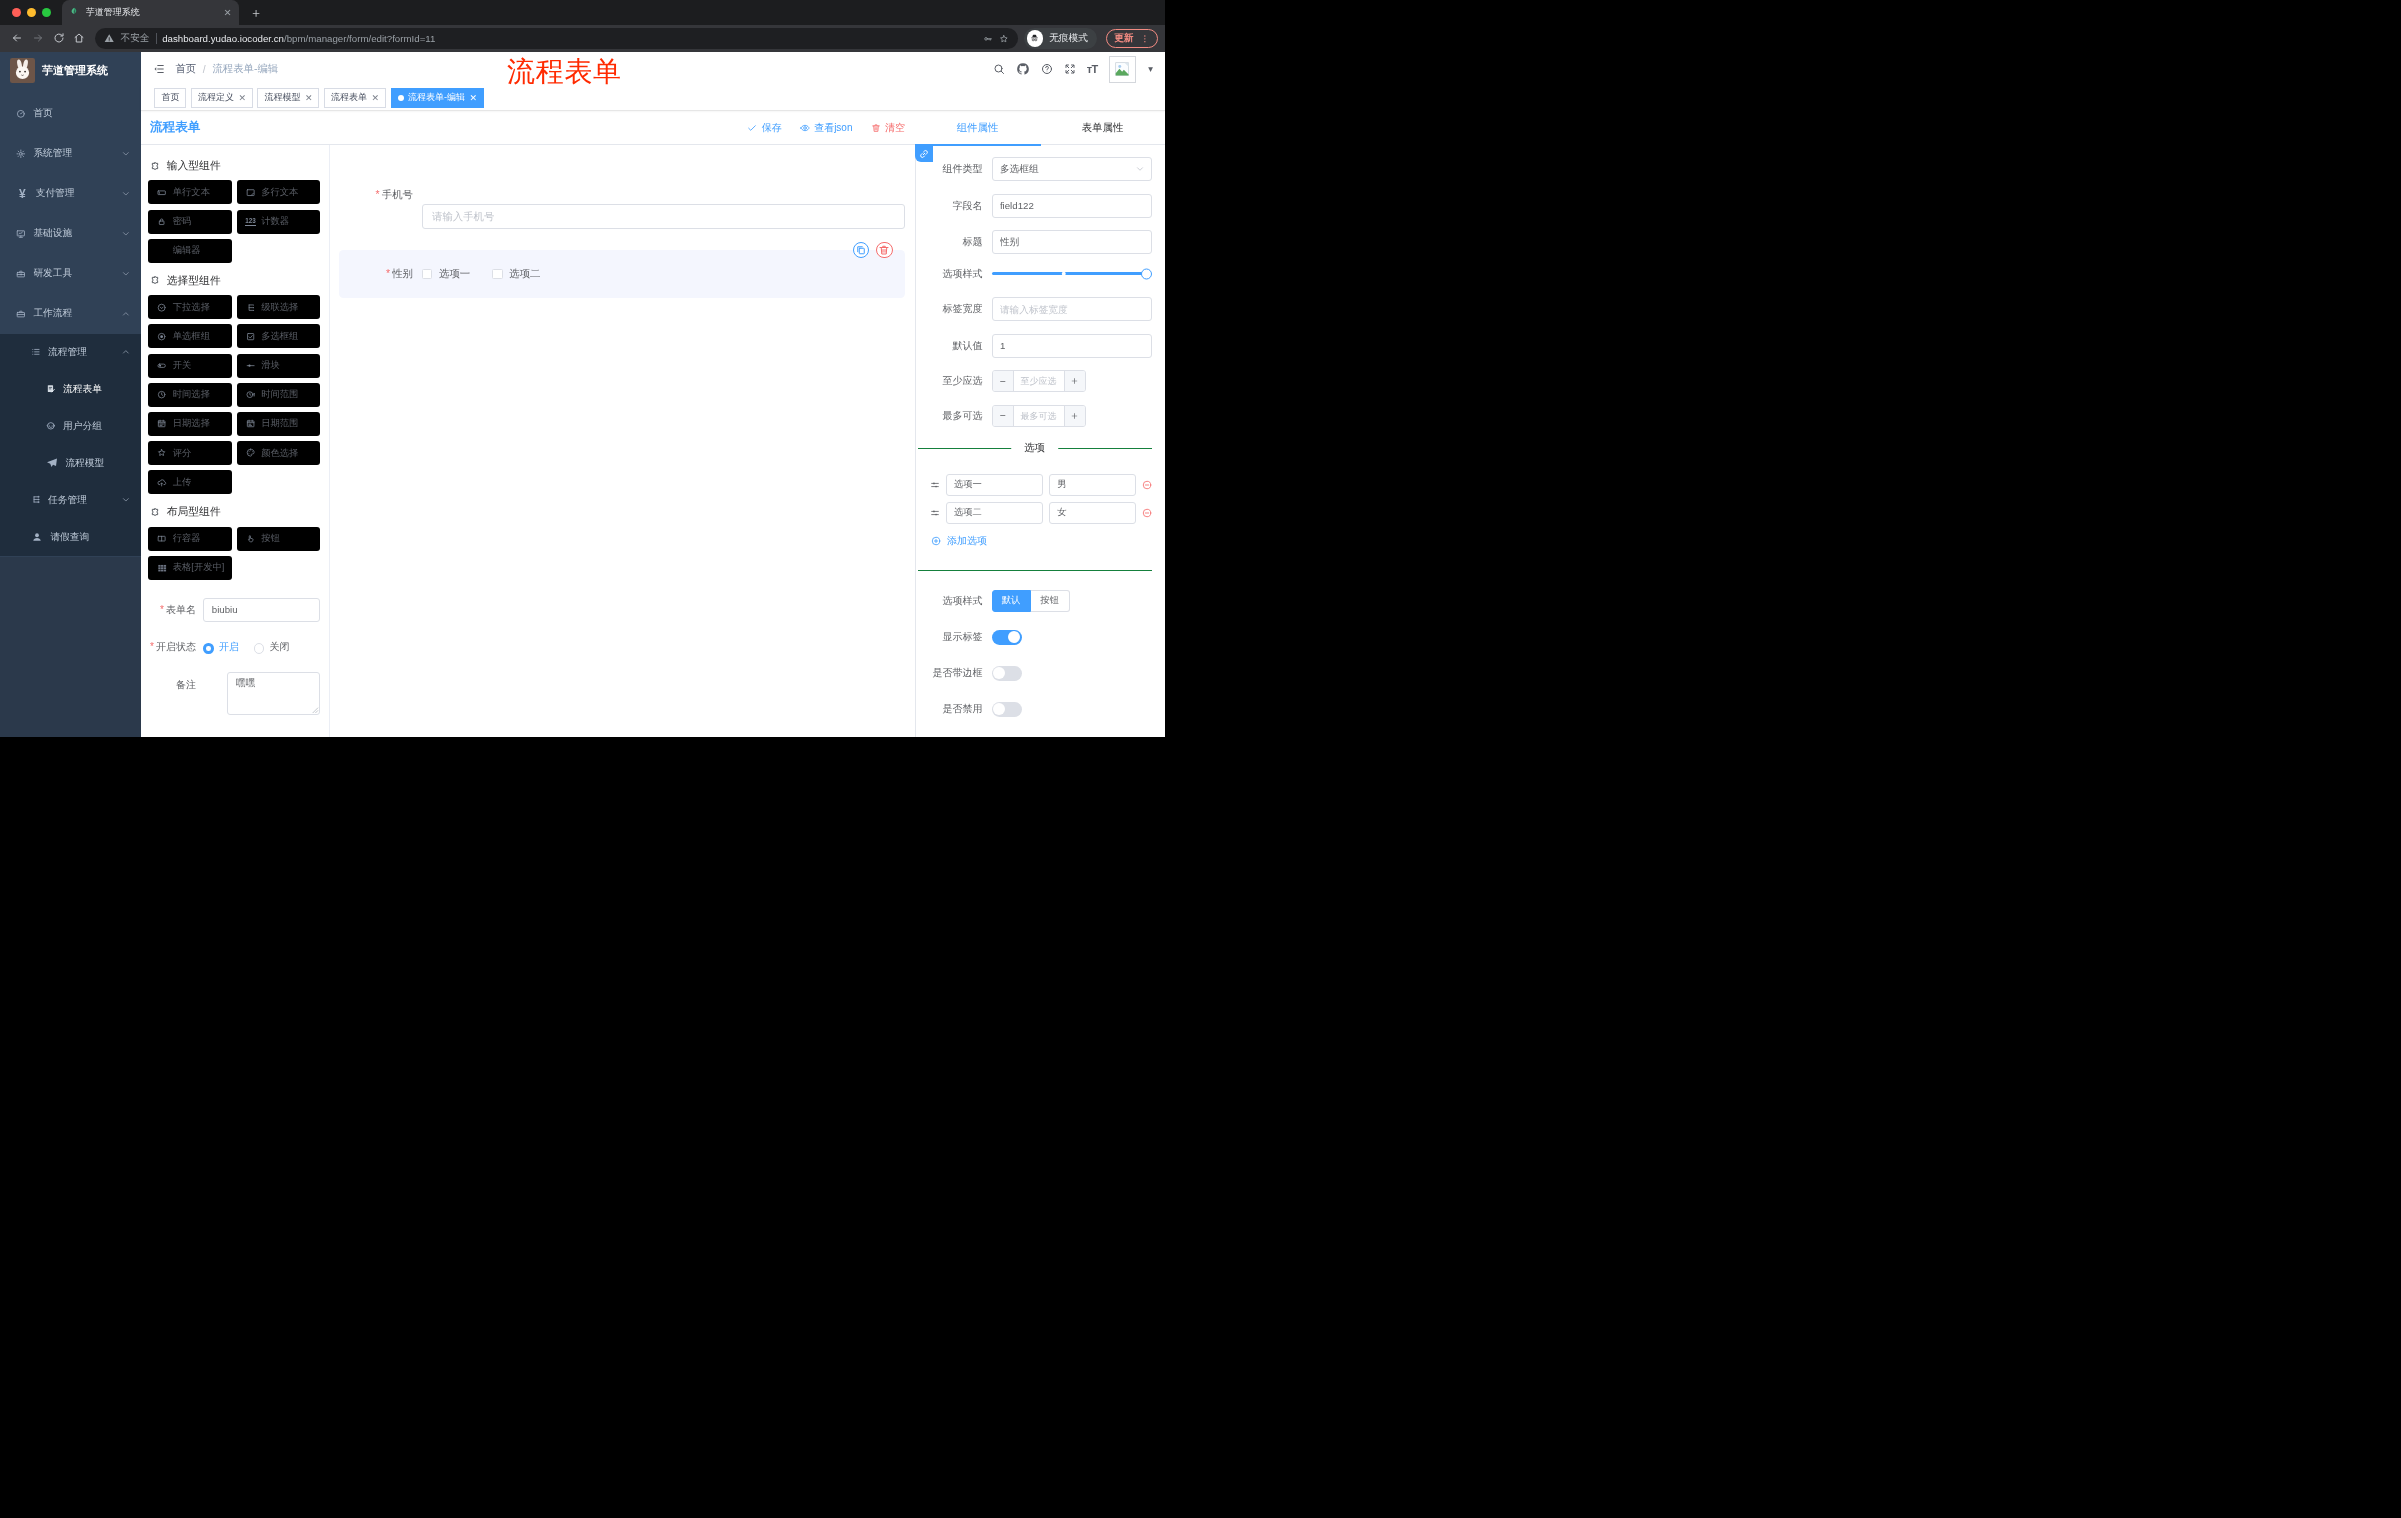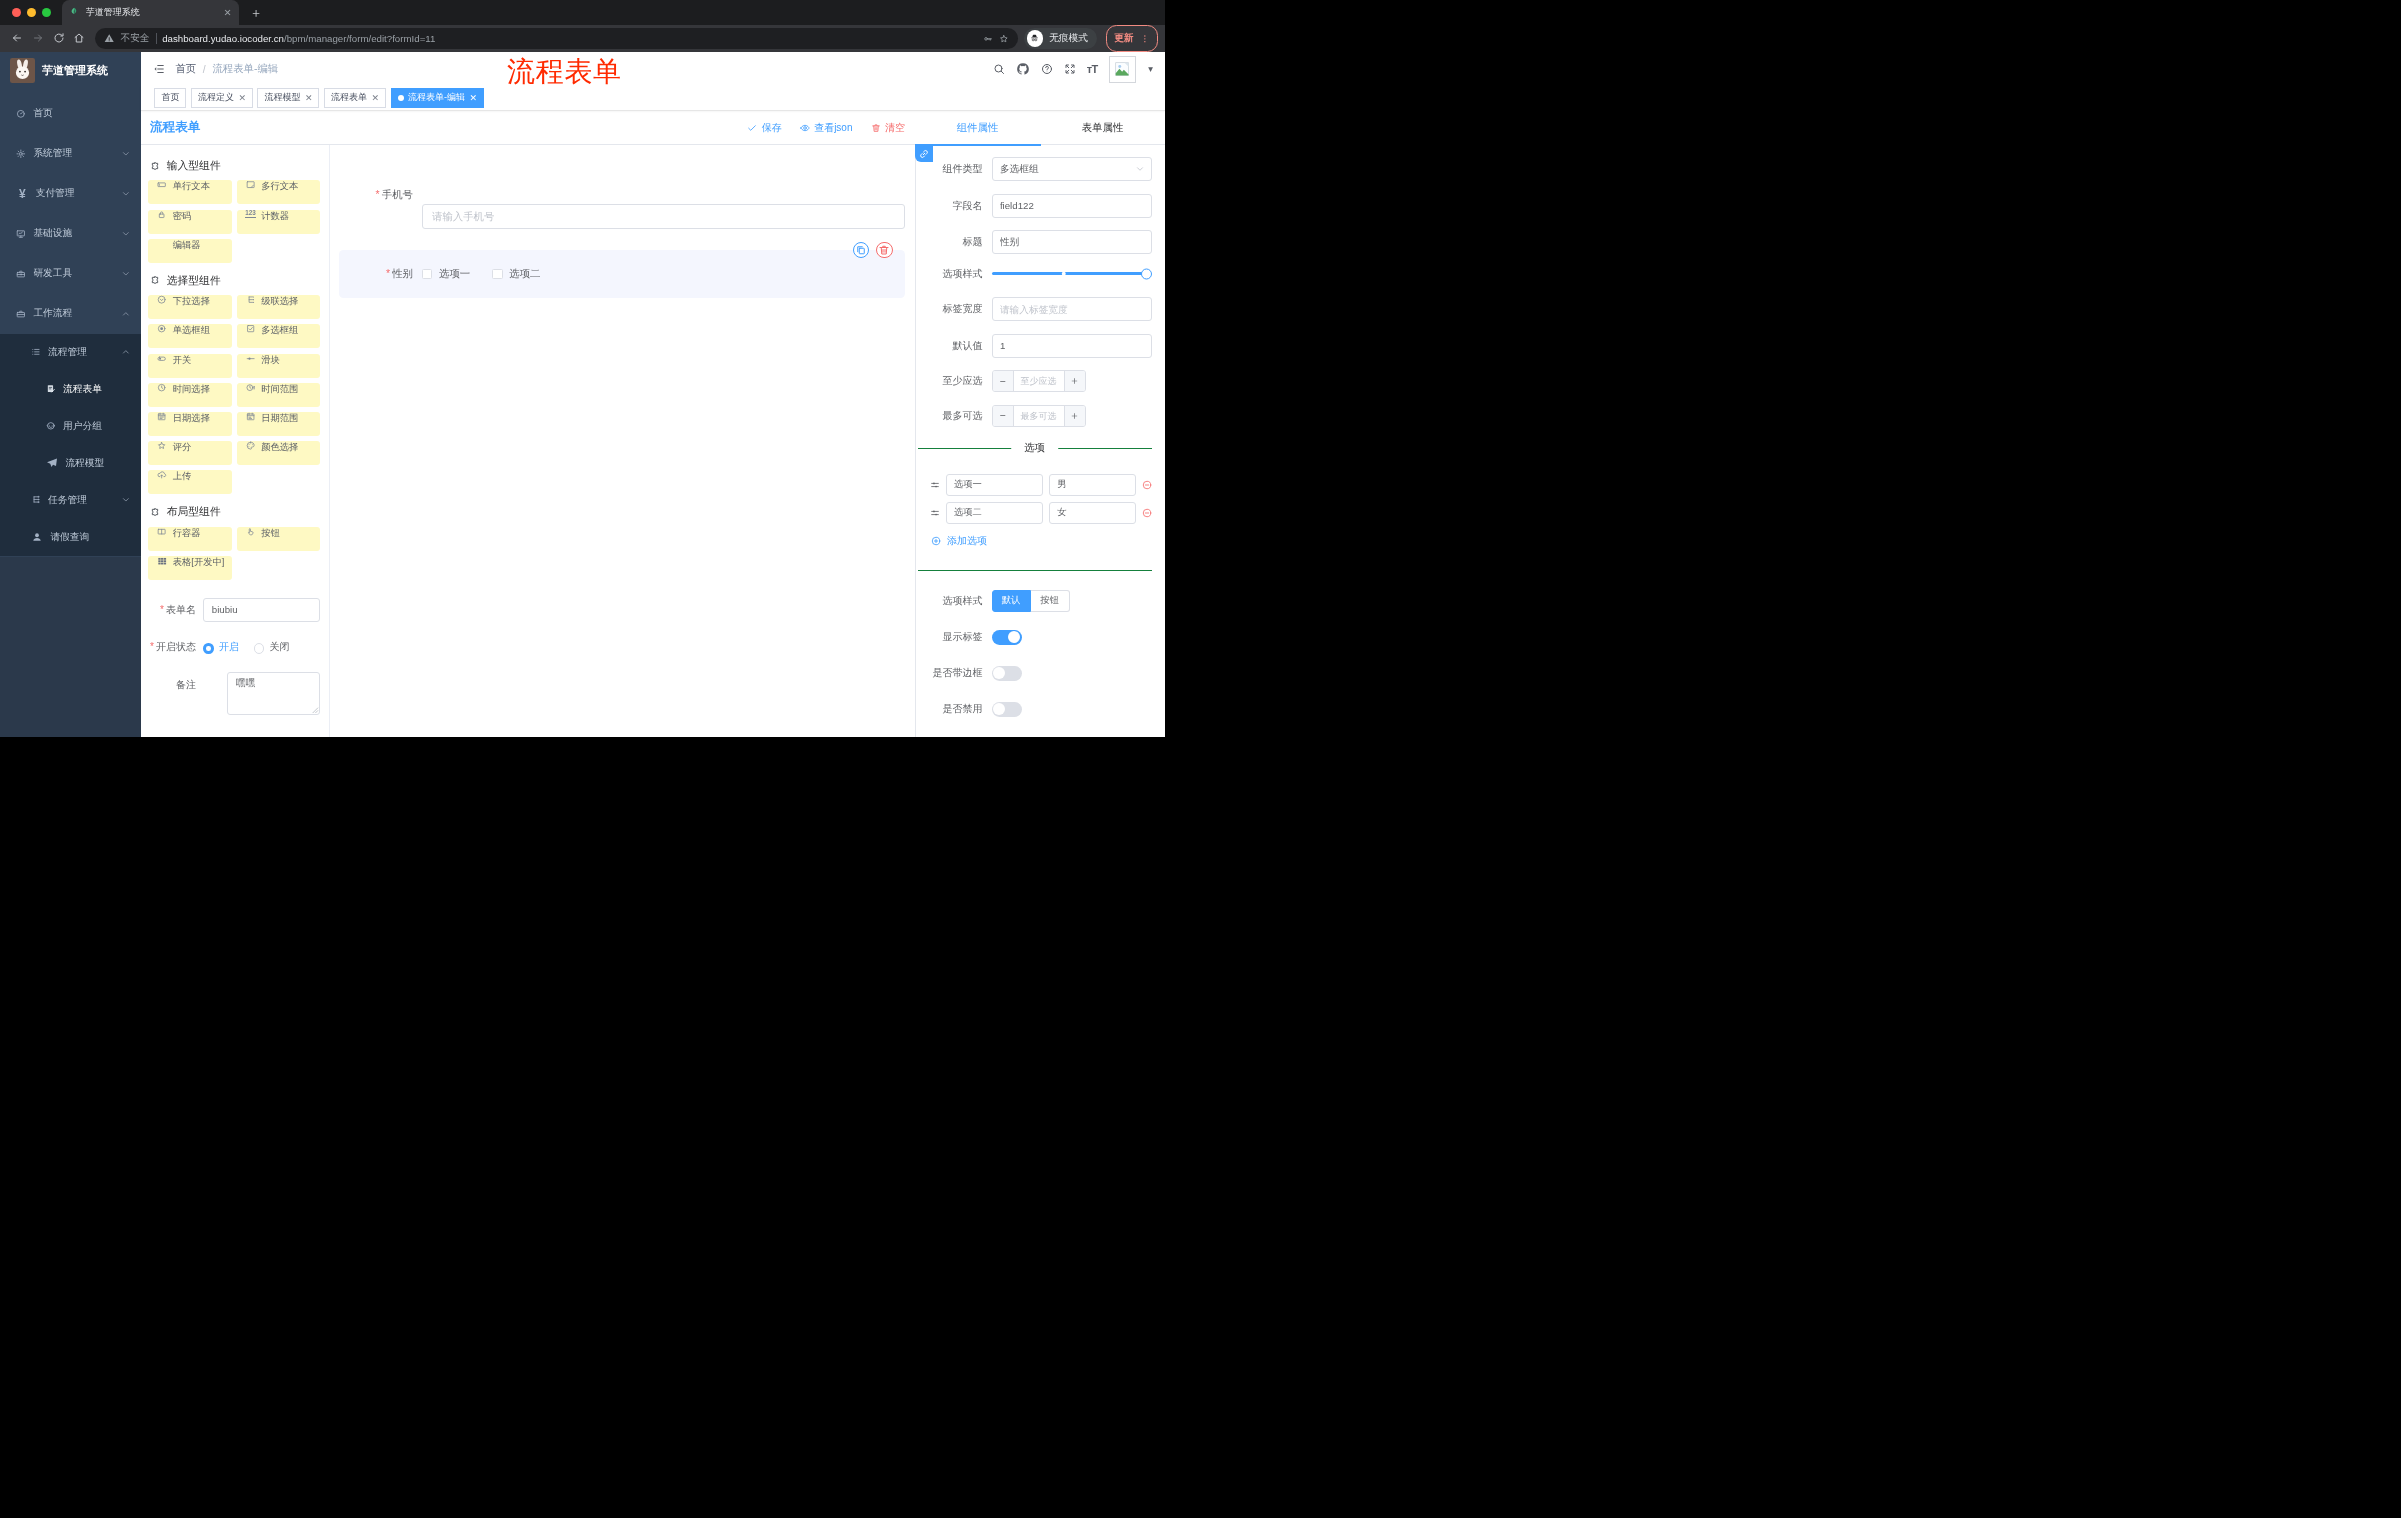--- a/index.html
+++ b/index.html
@@ -18,21 +18,21 @@
   .newtab-btn { position:absolute; left:248px; top:5.2px; width:16.3px; height:16.3px; color:#c5c8cc; font-size:12.6px; display:grid; place-items:center; border-radius:50%; }
   .btoolbar { height:27px; background:#35363a; display:flex; align-items:center; padding:0 7.4px; gap:1.5px; }
   .nav-ic { width:19.3px; height:19.3px; display:grid; place-items:center; color:#c6c9ce; border-radius:50%; }
   .nav-ic.dim { color:#72757a; }
   .omnibox { flex:1; height:21px; margin:0 4.5px; background:#1e1f22; border-radius:10.4px; display:flex; align-items:center; gap:6px; padding:0 9px; font-size:9.7px; color:#9aa0a6; min-width:0; }
   .omni-sep { width:0.7px; height:10.4px; background:#50535a; }
   .url-domain { color:#e8eaed; } .url-path { color:#9aa0a6; }
   .omni-spacer { flex:1; }
   .incog-badge { height:21px; border-radius:10.4px; background:#3c4043; display:flex; align-items:center; gap:6px; padding:0 9px 0 3px; color:#e8eaed; font-size:9.7px; flex-shrink:0; }
   .incog-circle { width:16.3px; height:16.3px; border-radius:50%; background:#fff; display:grid; place-items:center; }
-  .update-pill { height:27px; margin-left:7.4px; border:0.7px solid #f28b82; border-radius:10.4px; color:#f28b82; display:flex; align-items:center; gap:6px; padding:0 7.4px; font-size:9.7px; font-weight:bold; flex-shrink:0; }
+  .update-pill { height:19px; margin-left:7.4px; border:0.7px solid #f28b82; border-radius:10.4px; color:#f28b82; display:flex; align-items:center; gap:6px; padding:0 7.4px; font-size:9.7px; font-weight:bold; flex-shrink:0; }
 
   
   .app { display:flex; height:685px; }
   .sidebar { position:relative; width:141px; flex-shrink:0; background:#304156; overflow:hidden; }
   .sidebar-lower { position:absolute; left:0; right:0; top:505px; bottom:0; background:#2b394b; }
   .logo-row { position:relative; height:37px; display:flex; align-items:center; gap:7.4px; padding-left:9.7px; }
   .logo-img { width:25px; height:25px; border-radius:2.2px; overflow:hidden; flex-shrink:0; }
   .logo-title { color:#fff; font-size:11px; font-weight:bold; white-space:nowrap; }
   .menu { position:relative; margin-top:4.5px; }
   .mi { display:flex; align-items:center; gap:7.4px; font-size:9.7px; color:#bfcbd9; cursor:pointer; }
@@ -81,21 +81,21 @@
   .tab-underline { position:absolute; left:0; bottom:-0.7px; width:126px; height:1.5px; background:#409EFF; }
   .link-tab { position:absolute; right:232px; top:34px; width:18px; height:17px; background:#409EFF; border-radius:0 0 0 6px; display:grid; place-items:center; color:#fff; z-index:3; cursor:pointer; }
 
   .content-body { flex:1; display:flex; min-height:0; }
 
   
   .left-panel { width:189px; flex-shrink:0; border-right:0.7px solid #ebeef5; padding:3px 9px 0 7.4px; overflow:hidden; }
   .group-title { display:flex; align-items:center; gap:6px; font-size:10.8px; color:#303133; margin:11px 0 7.4px 1.5px; }
   .group-title .icon { color:#4b4f56; }
   .comp-grid { display:grid; grid-template-columns:1fr 1fr; gap:5.2px; }
-  .comp-item { height:24px; background:#fef9c3; border-radius:3px; display:flex; align-items:flex-start; gap:5.2px; padding:0 1.5px 0 8.2px; font-size:9.3px; color:#5a5e66; cursor:move; white-space:nowrap; overflow:hidden; }
+  .comp-item { height:24px; background:#000000; border-radius:3px; display:flex; align-items:center; gap:5.2px; padding:0 1.5px 0 8.2px; font-size:9.3px; color:#5a5e66; cursor:move; white-space:nowrap; overflow:hidden; }
   .comp-item .cicon { width:11px; color:#7d8695; flex-shrink:0; display:grid; place-items:center; }
   .num-ic { font-size:6.3px; font-weight:bold; border-bottom:1.1px solid #7d8695; line-height:1.1; }
 
   .meta { margin-top:18px; font-size:10px; color:#606266; }
   .meta-row { display:flex; align-items:center; margin-bottom:18px; }
   .meta-row.top { align-items:flex-start;gap:24px; }
   .meta-label { width:55px; flex-shrink:0; text-align:right; padding-right:7.4px; white-space:nowrap; }
   .req::before { content:"*"; color:#F56C6C; margin-right:2.2px; }
   .el-input { width:100%; height:24px; border:0.7px solid #dcdfe6; border-radius:3px; padding:0 7.4px; font-size:9.7px; color:#606266; outline:none; background:#fff; }
   .el-input::placeholder { color:#c0c4cc; }

